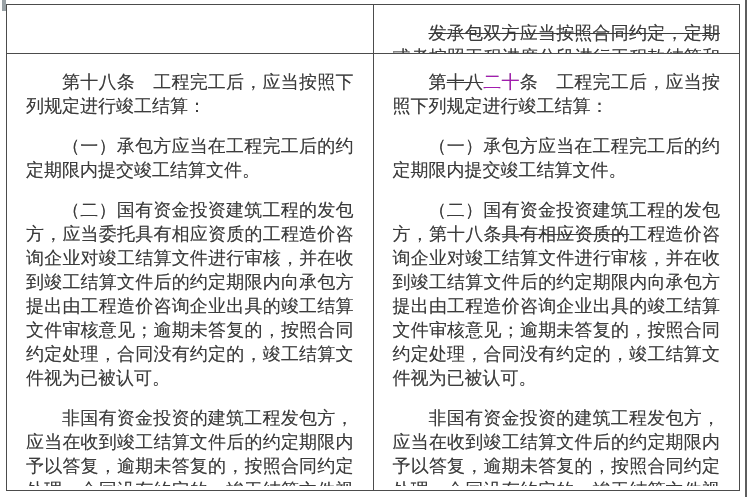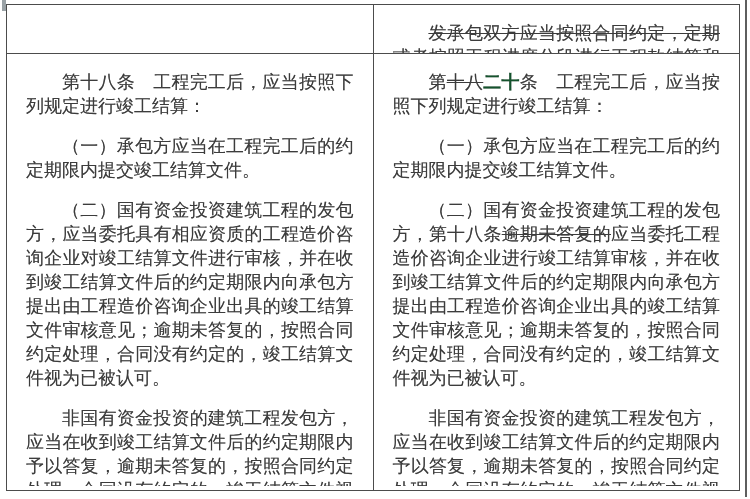--- a/index.html
+++ b/index.html
@@ -35,21 +35,21 @@
     text-indent:2em;
     text-align:justify;
     font-size:18px;
     line-height:24px;
     color:#3c3c3c;
     text-shadow:0 0 0.5px rgba(70,70,70,0.55);
     word-break:break-all;
   }
   .seg-none{}
   .seg-delete{text-decoration:line-through;text-decoration-thickness:1.2px;}
-  .seg-insert{font-weight:bold;color:#14532d;}
+  .seg-insert{font-weight:normal;color:#a21caf;}
 </style>
 </head>
 <body>
 
 <div class="scan-artifact"></div>
 
 <table class="cmp">
   <tbody>
       <tr class="row-top">
         <td>
@@ -67,21 +67,21 @@
             <p class="par"><span class="seg-none">第十八条　工程完工后，应当按照下列规定进行竣工结算：</span></p>
             <p class="par"><span class="seg-none">（一）承包方应当在工程完工后的约定期限内提交竣工结算文件。</span></p>
             <p class="par"><span class="seg-none">（二）国有资金投资建筑工程的发包方，应当委托具有相应资质的工程造价咨询企业对竣工结算文件进行审核，并在收到竣工结算文件后的约定期限内向承包方提出由工程造价咨询企业出具的竣工结算文件审核意见；逾期未答复的，按照合同约定处理，合同没有约定的，竣工结算文件视为已被认可。</span></p>
             <p class="par"><span class="seg-none">非国有资金投资的建筑工程发包方，应当在收到竣工结算文件后的约定期限内予以答复，逾期未答复的，按照合同约定处理，合同没有约定的，竣工结算文件视为已被认可；发包方对竣工结算文件有异议的，应当在答复期内向承包方提出，并可以在提出异议之日起的约定期限内与承包方协商；发包方在协商期内未与承包方协商或者经协商未能与承包方达成协议的，应当委托工程造价咨询企业进行竣工结算审核，并在协商期满后的约定期限内向承包</span></p>
           </div>
         </td>
         <td>
           <div class="cell-inner">
             <p class="par"><span class="seg-none">第</span><span class="seg-delete">十八</span><span class="seg-insert">二十</span><span class="seg-none">条　工程完工后，应当按照下列规定进行竣工结算：</span></p>
             <p class="par"><span class="seg-none">（一）承包方应当在工程完工后的约定期限内提交竣工结算文件。</span></p>
-            <p class="par"><span class="seg-none">（二）国有资金投资建筑工程的发包方，第十八条</span><span class="seg-delete">逾期未答复的</span><span class="seg-none">应当委托工程造价咨询企业进行竣工结算审核，并在收到竣工结算文件后的约定期限内向承包方提出由工程造价咨询企业出具的竣工结算文件审核意见；逾期未答复的，按照合同约定处理，合同没有约定的，竣工结算文件视为已被认可。</span></p>
+            <p class="par"><span class="seg-none">（二）国有资金投资建筑工程的发包方，第十八条</span><span class="seg-delete">具有相应资质的</span><span class="seg-none">工程造价咨询企业对竣工结算文件进行审核，并在收到竣工结算文件后的约定期限内向承包方提出由工程造价咨询企业出具的竣工结算文件审核意见；逾期未答复的，按照合同约定处理，合同没有约定的，竣工结算文件视为已被认可。</span></p>
             <p class="par"><span class="seg-none">非国有资金投资的建筑工程发包方，应当在收到竣工结算文件后的约定期限内予以答复，逾期未答复的，按照合同约定处理，合同没有约定的，竣工结算文件视为已被认可；发包方对竣工结算文件有异议的，应当在答复期内向承包方提出，并可以在提出异议之日起的约定期限内与承包方协商；发包方在协商期内未与承包方协商或者经协商未能与承包方达成协议的，</span><span class="seg-delete">应当</span><span class="seg-insert">可</span><span class="seg-none">委托工程造价咨询企业进行竣工结算审核，并在协商期满后的约定期限内向承</span></p>
           </div>
         </td>
       </tr>
     </tbody>
 </table>
 
 <div class="page-edge-line"></div>
 
 </body></html>

